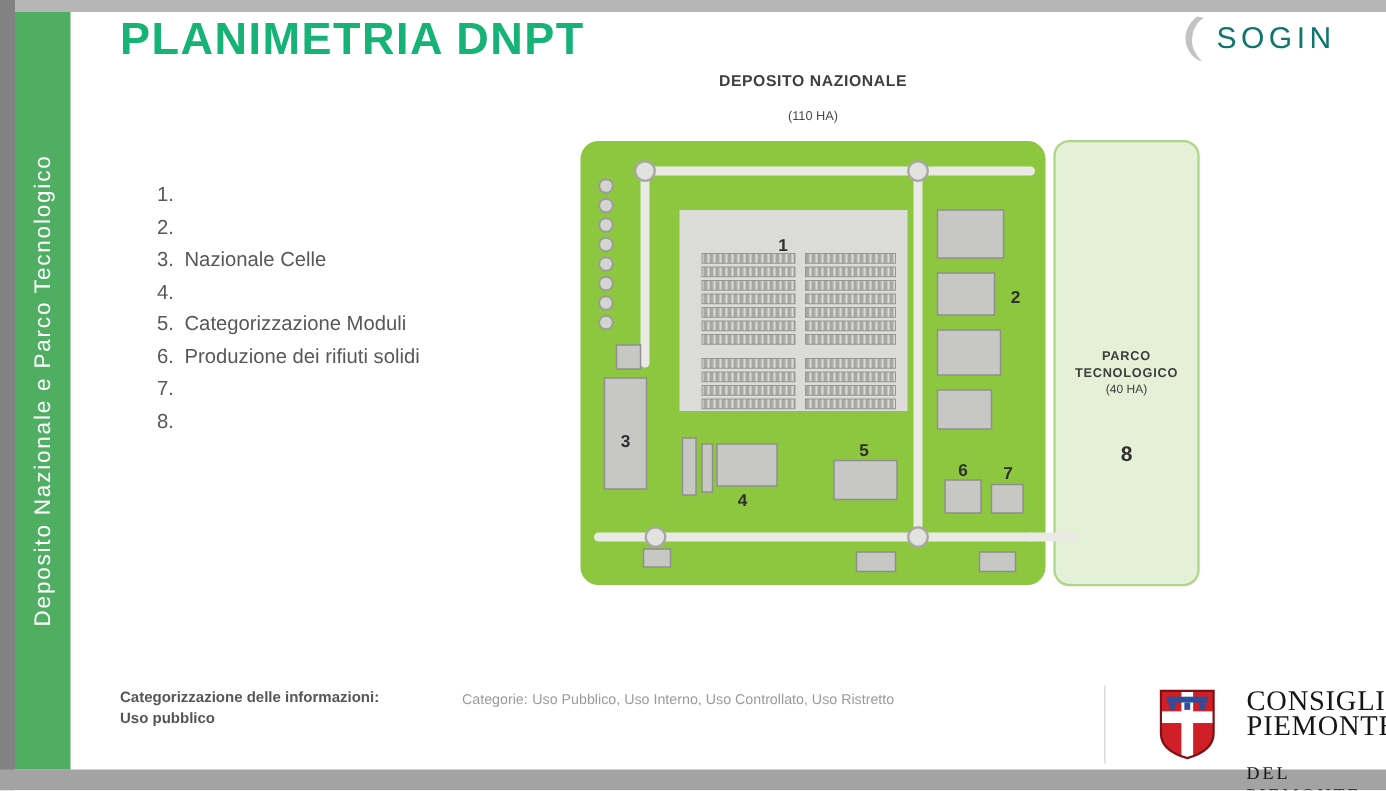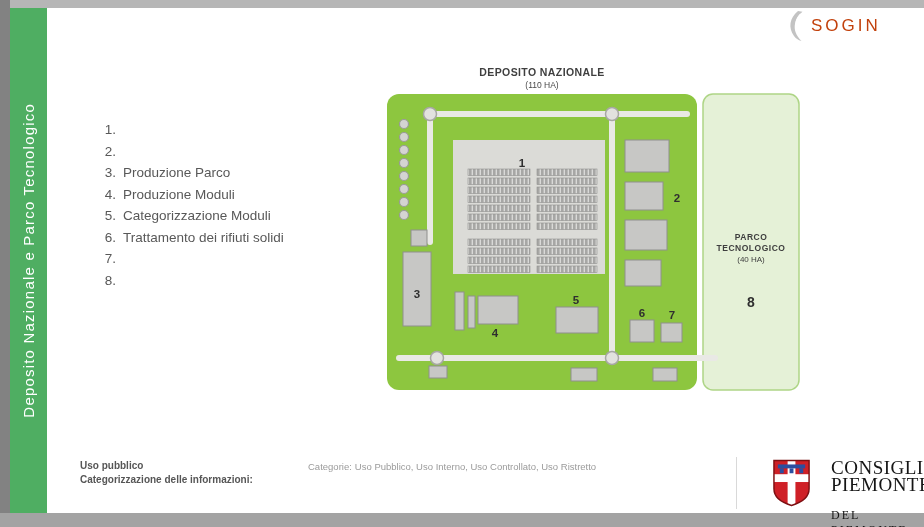--- a/index.html
+++ b/index.html
@@ -12,30 +12,30 @@
   
   .banner{position:absolute;left:10px;top:8px;width:37px;height:505px;background:#4fae62;
           display:flex;align-items:center;justify-content:center;}
   .banner-text{writing-mode:vertical-rl;transform:rotate(180deg);color:#ffffff;
                font-size:15px;letter-spacing:1.2px;white-space:nowrap;}
   
   .title{position:absolute;left:80px;top:10px;margin:0;font-size:30px;font-weight:bold;
          color:#16b377;letter-spacing:1px;}
   
   .brand{position:absolute;left:786px;top:10px;display:flex;align-items:center;gap:5px;}
-  .brand-text{font-size:17px;color:#c2410c;letter-spacing:3px;}
+  .brand-text{font-size:20px;color:#0f766e;letter-spacing:3px;}
   
   .legend{position:absolute;left:98px;top:121px;width:238px;}
   .legend-row{display:flex;margin-bottom:3px;color:#585858;font-size:13.5px;line-height:18.5px;}
   .legend-num{width:18px;text-align:right;margin-right:7px;flex:none;}
   .legend-txt{width:208px;}
   
-  .map-header{position:absolute;left:442px;top:66px;width:200px;text-align:center;color:#3f3f3f;}
+  .map-header{position:absolute;left:442px;top:48px;width:200px;text-align:center;color:#3f3f3f;}
   .map-title{font-size:10.5px;font-weight:bold;letter-spacing:0.4px;}
-  .map-sub{font-size:8.5px;margin-top:2px;color:#4a4a4a;}
+  .map-sub{font-size:8.5px;margin-top:12px;color:#4a4a4a;}
   .map{position:absolute;left:385px;top:90px;width:425px;height:305px;}
   
   .footer-class{position:absolute;left:80px;top:459px;font-size:10px;font-weight:bold;
                 color:#565656;line-height:14px;}
   .footer-cat{position:absolute;left:308px;top:461px;font-size:9.5px;color:#9b9b9b;}
   .footer-cat .cat-label{margin-right:3px;margin-top:32px;}
   .org-divider{position:absolute;left:736px;top:457px;width:1px;height:52px;background:#d9d9d9;}
   .org{position:absolute;left:772px;top:459px;display:flex;gap:20px;align-items:flex-start;}
   .org-lines{font-family:"Liberation Serif",serif;color:#151515;}
   .org-l1,.org-l2{font-size:19px;line-height:17px;letter-spacing:0.5px;}
@@ -46,51 +46,51 @@
 
 <div class="page">
   <div class="frame-top"></div>
   <div class="frame-left"></div>
   <div class="frame-bottom"></div>
 
   <div class="banner">
     <span class="banner-text">Deposito Nazionale e Parco Tecnologico</span>
   </div>
 
+  <h1 class="title">PLANIMETRIA DNPT</h1>
 
   <div class="brand">
     <svg width="20" height="32" viewBox="0 0 20 32">
       <path d="M12 1 C3.5 8 2 17.5 8 26 C9.8 28.5 12 30 15.5 31 C10 25.5 7.8 20 9 13.8 C10 8.8 12.2 5 16.5 1.8 Z" fill="#c3c3c3"></path>
       <path d="M14.5 4 C10.5 8 9 13 10 18" fill="none" stroke="#ffffff" stroke-width="1"></path>
     </svg>
     <span class="brand-text">SOGIN</span>
   </div>
 
   <div class="legend">
     <div class="legend-row">
       <span class="legend-num">1.</span>
     </div>
     <div class="legend-row">
       <span class="legend-num">2.</span>
     </div>
     <div class="legend-row">
       <span class="legend-num">3.</span>
-      <span class="legend-txt">Produzione Parco</span>
+      <span class="legend-txt">Nazionale Celle</span>
     </div>
     <div class="legend-row">
       <span class="legend-num">4.</span>
-      <span class="legend-txt">Produzione Moduli</span>
     </div>
     <div class="legend-row">
       <span class="legend-num">5.</span>
       <span class="legend-txt">Categorizzazione Moduli</span>
     </div>
     <div class="legend-row">
       <span class="legend-num">6.</span>
-      <span class="legend-txt">Trattamento dei rifiuti solidi</span>
+      <span class="legend-txt">Produzione dei rifiuti solidi</span>
     </div>
     <div class="legend-row">
       <span class="legend-num">7.</span>
     </div>
     <div class="legend-row">
       <span class="legend-num">8.</span>
     </div>
   </div>
 
   <div class="map-header">
@@ -193,22 +193,22 @@
     </g>
 
     <g font-family="Liberation Sans, sans-serif" text-anchor="middle" fill="#3e3e3e">
       <text x="366" y="150" font-size="8.5" font-weight="bold" letter-spacing="0.5">PARCO</text>
       <text x="366" y="161" font-size="8.5" font-weight="bold" letter-spacing="0.5">TECNOLOGICO</text>
       <text x="366" y="172" font-size="8">(40 HA)</text>
     </g>
   </svg>
 
   <div class="footer-class">
+    <div>Categorizzazione delle informazioni:</div>
     <div>Uso pubblico</div>
-    <div>Categorizzazione delle informazioni:</div>
   </div>
 
   <div class="footer-cat">
     <span class="cat-label">Categorie:</span><span>Uso Pubblico, Uso Interno, Uso Controllato, Uso Ristretto</span>
   </div>
 
   <div class="org-divider"></div>
 
   <div class="org">
     <svg width="40" height="48" viewBox="0 0 40 48">

